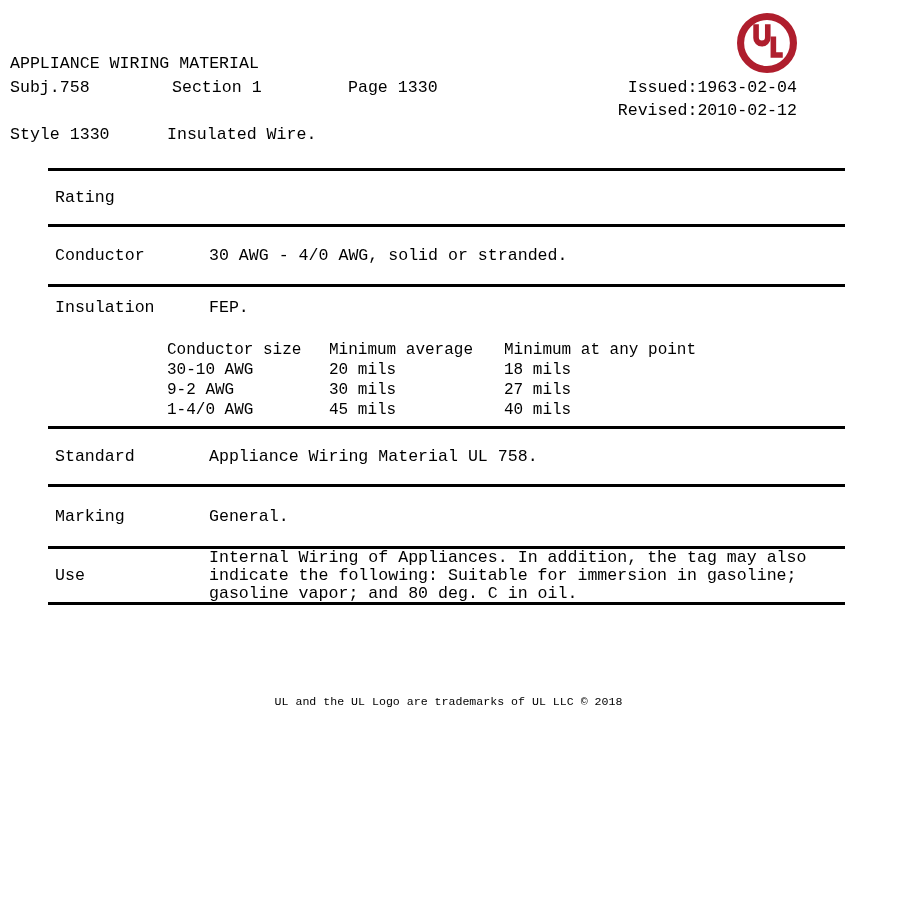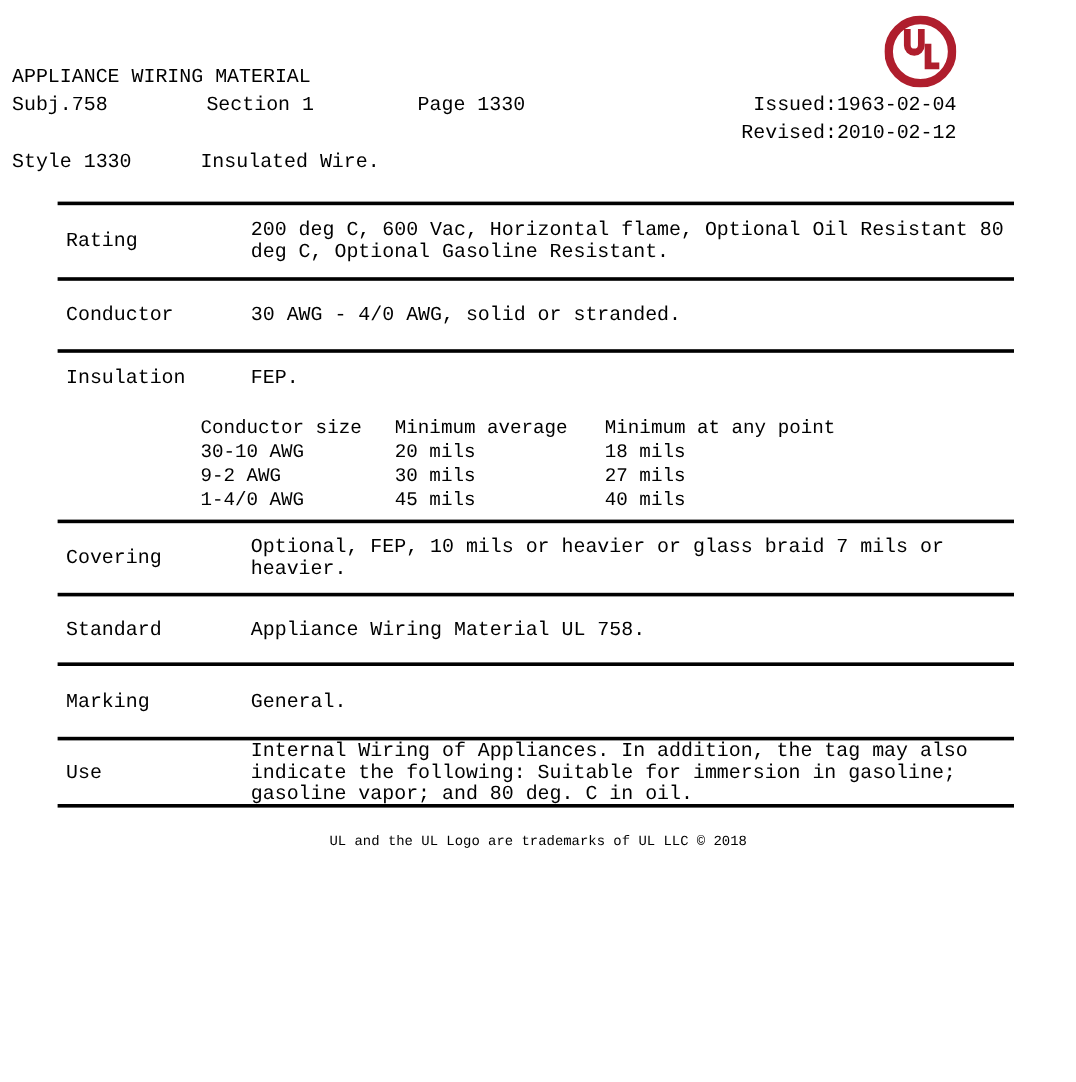--- a/index.html
+++ b/index.html
@@ -35,21 +35,21 @@
     width: 797px;
     border-bottom: 3px solid #000;
   }
   .row {
     display: flex;
     align-items: center;
     border-top: 3px solid #000;
   }
   .row .label   { flex: none; width: 161px; padding-left: 7px; }
   .row .content { flex: 1; padding-right: 1px; white-space: normal; }
-  .r1 { height: 63px; }
+  .r1 { height: 56px; }
   .r2 { height: 60px; }
   .r3 { height: 142px; display: block; padding-top: 12px; overflow: hidden; }
   .r4 { height: 61px; }
   .r5 { height: 58px; }
   .r6 { height: 62px; }
   .r7 { height: 56px; }
   .ins-top { display: flex; }
   .subtable {
     margin-left: 119px;
     margin-top: 23px;
@@ -86,21 +86,20 @@
   <div class="abs page-no">Page 1330</div>
   <div class="abs issued">Issued:1963-02-04</div>
   <div class="abs revised">Revised:2010-02-12</div>
   <div class="abs style-label">Style 1330</div>
   <div class="abs style-desc">Insulated Wire.</div>
 
   <div class="spec-table">
 
     <div class="row r1">
       <div class="label">Rating</div>
-      <div class="content">200 deg C, 600 Vac, Horizontal flame, Optional Oil Resistant 80 deg C, Optional Gasoline Resistant.</div>
     </div>
 
     <div class="row r2">
       <div class="label">Conductor</div>
       <div class="content">30 AWG - 4/0 AWG, solid or stranded.</div>
     </div>
 
     <div class="row r3">
       <div class="ins-top">
         <div class="label">Insulation</div>
@@ -118,24 +117,20 @@
         <div>9-2 AWG</div>
         <div>30 mils</div>
         <div>27 mils</div>
 
         <div>1-4/0 AWG</div>
         <div>45 mils</div>
         <div>40 mils</div>
       </div>
     </div>
 
-    <div class="row r4">
-      <div class="label">Covering</div>
-      <div class="content">Optional, FEP, 10 mils or heavier or glass braid 7 mils or heavier.</div>
-    </div>
 
     <div class="row r5">
       <div class="label">Standard</div>
       <div class="content">Appliance Wiring Material UL 758.</div>
     </div>
 
     <div class="row r6">
       <div class="label">Marking</div>
       <div class="content">General.</div>
     </div>

